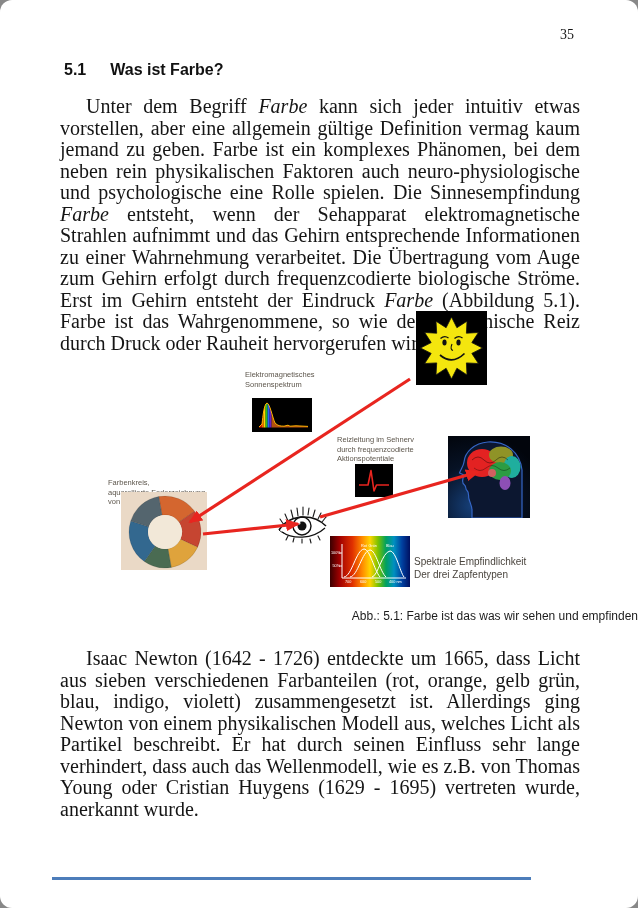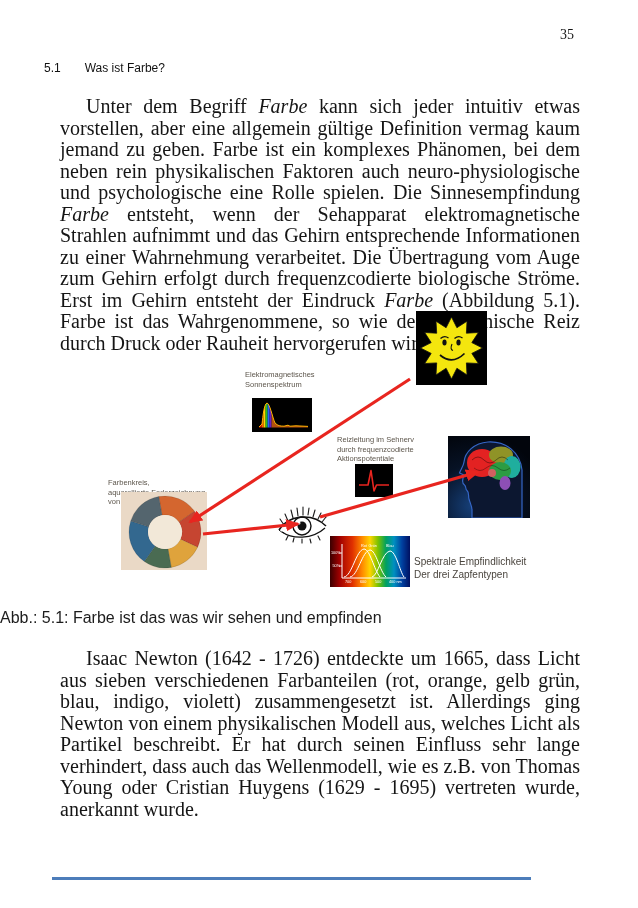--- a/index.html
+++ b/index.html
@@ -1,37 +1,37 @@
 <!DOCTYPE html>
 <html><head>
 <meta charset="utf-8">
 <style>
   html,body{margin:0;padding:0;background:#888;}
   .page{
     position:relative;width:638px;height:908px;background:#ffffff;
     margin:0 auto;overflow:hidden;
-    font-family:"Liberation Serif", serif;color:#151515;
+    font-family:"Liberation Serif", serif;color:#151515;border-radius:12px;
   }
   .pagenum{position:absolute;top:27px;right:64px;font-size:14px;}
   .heading{
-    position:absolute;top:61px;left:44px;margin:0;
-    font-family:"Liberation Sans", sans-serif;font-weight:normal;font-size:12px;color:#111;
+    position:absolute;top:61px;left:64px;margin:0;
+    font-family:"Liberation Sans", sans-serif;font-weight:bold;font-size:16px;color:#111;
   }
   .heading .secnum{display:inline-block;margin-right:24px;}
   .bodytext{
     position:absolute;left:60px;width:520px;margin:0;
     font-size:20px;line-height:21.5px;text-align:justify;text-indent:26px;
   }
   .bodytext em{font-style:italic;}
   .p1{top:96px;}
   .p2{top:648px;}
   .p3{top:797px;}
   .caption{
-    position:absolute;top:609px;left:0;width:638px;text-align:left;
-    font-family:"Liberation Sans", sans-serif;font-size:16px;color:#1c1c1c;
+    position:absolute;top:609px;left:0;width:638px;text-align:right;
+    font-family:"Liberation Sans", sans-serif;font-size:12px;color:#1c1c1c;
   }
   .figure{position:absolute;top:308px;left:0;width:560px;height:296px;}
   .figure *{box-sizing:border-box;}
   .figimg{position:absolute;display:block;}
   .figlabel{
     position:absolute;font-family:"Liberation Sans", sans-serif;
     color:#5d564c;white-space:pre-line;line-height:9.5px;font-size:7.5px;
   }
   .lbl-spectrum{left:245px;top:62px;}
   .lbl-nerve{left:337px;top:127px;}

